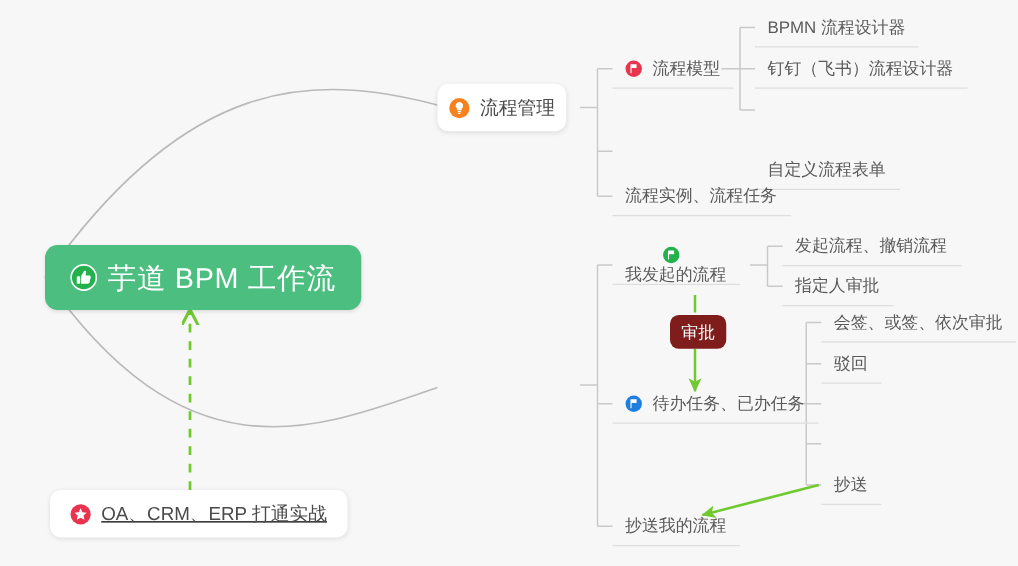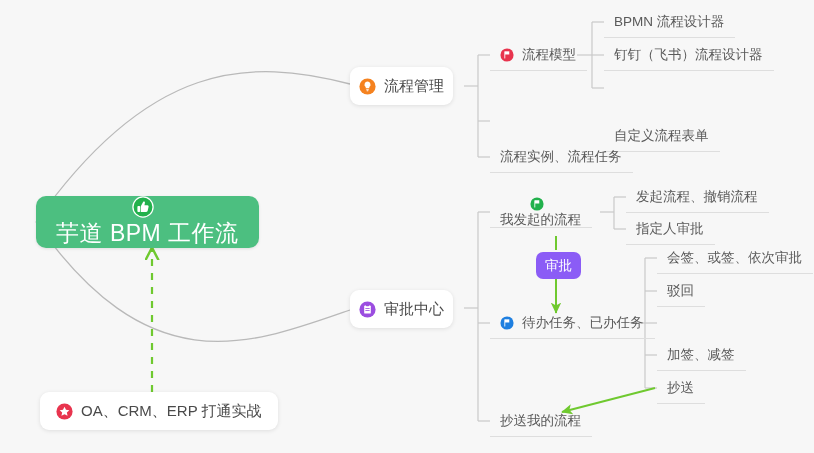--- a/index.html
+++ b/index.html
@@ -34,21 +34,20 @@
     white-space: nowrap;
   }
 
   
   .root-node {
     background: #4CBF80;
     border-radius: 10px;
     padding: 0 20px;
     height: 52px;
     box-shadow: 0 1px 3px rgba(0,0,0,0.10);
-    flex-direction: column;
   }
   .root-node .node-label {
     color: #ffffff;
     font-size: 23px;
     letter-spacing: 0.5px;
   }
 
   
   .card-node {
     background: #ffffff;
@@ -69,39 +68,40 @@
     border-bottom: 1px solid #dedede;
     background: transparent;
   }
   .line-node .node-label {
     color: #5a5a5a;
     font-size: 13.5px;
   }
 
   
   .tag-node {
-    background: #8b5cf6;
+    background: #7f1d1d;
     border-radius: 7px;
     padding: 0 9px;
     height: 27px;
     justify-content: center;
     font-family: Liberation Mono, monospace;
   }
   .tag-node .node-label {
     color: #ffffff;
     font-size: 13.5px;
   }
 
   
   .note-node {
     background: #ffffff;
     border-radius: 9px;
     padding: 0 16px;
     height: 38px;
     box-shadow: 0 1px 4px rgba(0,0,0,0.10);
+    text-decoration: underline;
   }
   .note-node .node-label {
     color: #4a4a4a;
     font-size: 15px;
   }
 
   
   .node-icon {
     flex: 0 0 auto;
     display: inline-flex;
@@ -217,32 +217,20 @@
 
   <div class="node line-node" style="left:604px; top:73px;margin-top:48px;">
     <span class="node-label">自定义流程表单</span>
   </div>
 
 
   <div class="node line-node" style="left:490px; top:142px;">
     <span class="node-label">流程实例、流程任务</span>
   </div>
 
-  <div class="node card-node" style="left:350px; top:290px;">
-    <span class="node-icon ico-md">
-      <svg viewBox="0 0 20 20" width="17" height="17">
-        <circle cx="10" cy="10" r="9.5" fill="#9B4DE0"></circle>
-        <rect x="6.1" y="5.2" width="7.8" height="9.6" rx="1.1" fill="#ffffff"></rect>
-        <rect x="8.2" y="3.9" width="3.6" height="2.2" rx="0.7" fill="#9B4DE0"></rect>
-        <rect x="7.5" y="8.4" width="5" height="0.95" fill="#9B4DE0"></rect>
-        <rect x="7.5" y="10.6" width="5" height="0.95" fill="#9B4DE0"></rect>
-      </svg>
-    </span>
-    <span class="node-label">审批中心</span>
-  </div>
 
   <div class="node line-node" style="left:490px; top:197px;flex-direction:column;">
     <span class="node-icon ico-sm">
       <svg viewBox="0 0 16 16" width="14" height="14">
         <circle cx="8" cy="8" r="7.5" fill="#22B14C"></circle>
         <path d="M5.6 3.8 h5 v3.6 h-5 z" fill="#ffffff"></path>
         <rect x="5.0" y="3.8" width="1.0" height="8.3" rx="0.5" fill="#ffffff"></rect>
       </svg>
     </span>
     <span class="node-label">我发起的流程</span>
@@ -269,23 +257,20 @@
 
   <div class="node line-node" style="left:657px; top:243px;">
     <span class="node-label">会签、或签、依次审批</span>
   </div>
 
   <div class="node line-node" style="left:657px; top:276px;">
     <span class="node-label">驳回</span>
   </div>
 
 
-  <div class="node line-node" style="left:657px; top:340px;">
-    <span class="node-label">加签、减签</span>
-  </div>
 
   <div class="node line-node" style="left:657px; top:373px;text-align:right;">
     <span class="node-label">抄送</span>
   </div>
 
   <div class="node line-node" style="left:490px; top:406px;">
     <span class="node-label">抄送我的流程</span>
   </div>
 
   <div class="node tag-node" style="left:536px; top:252px;">

